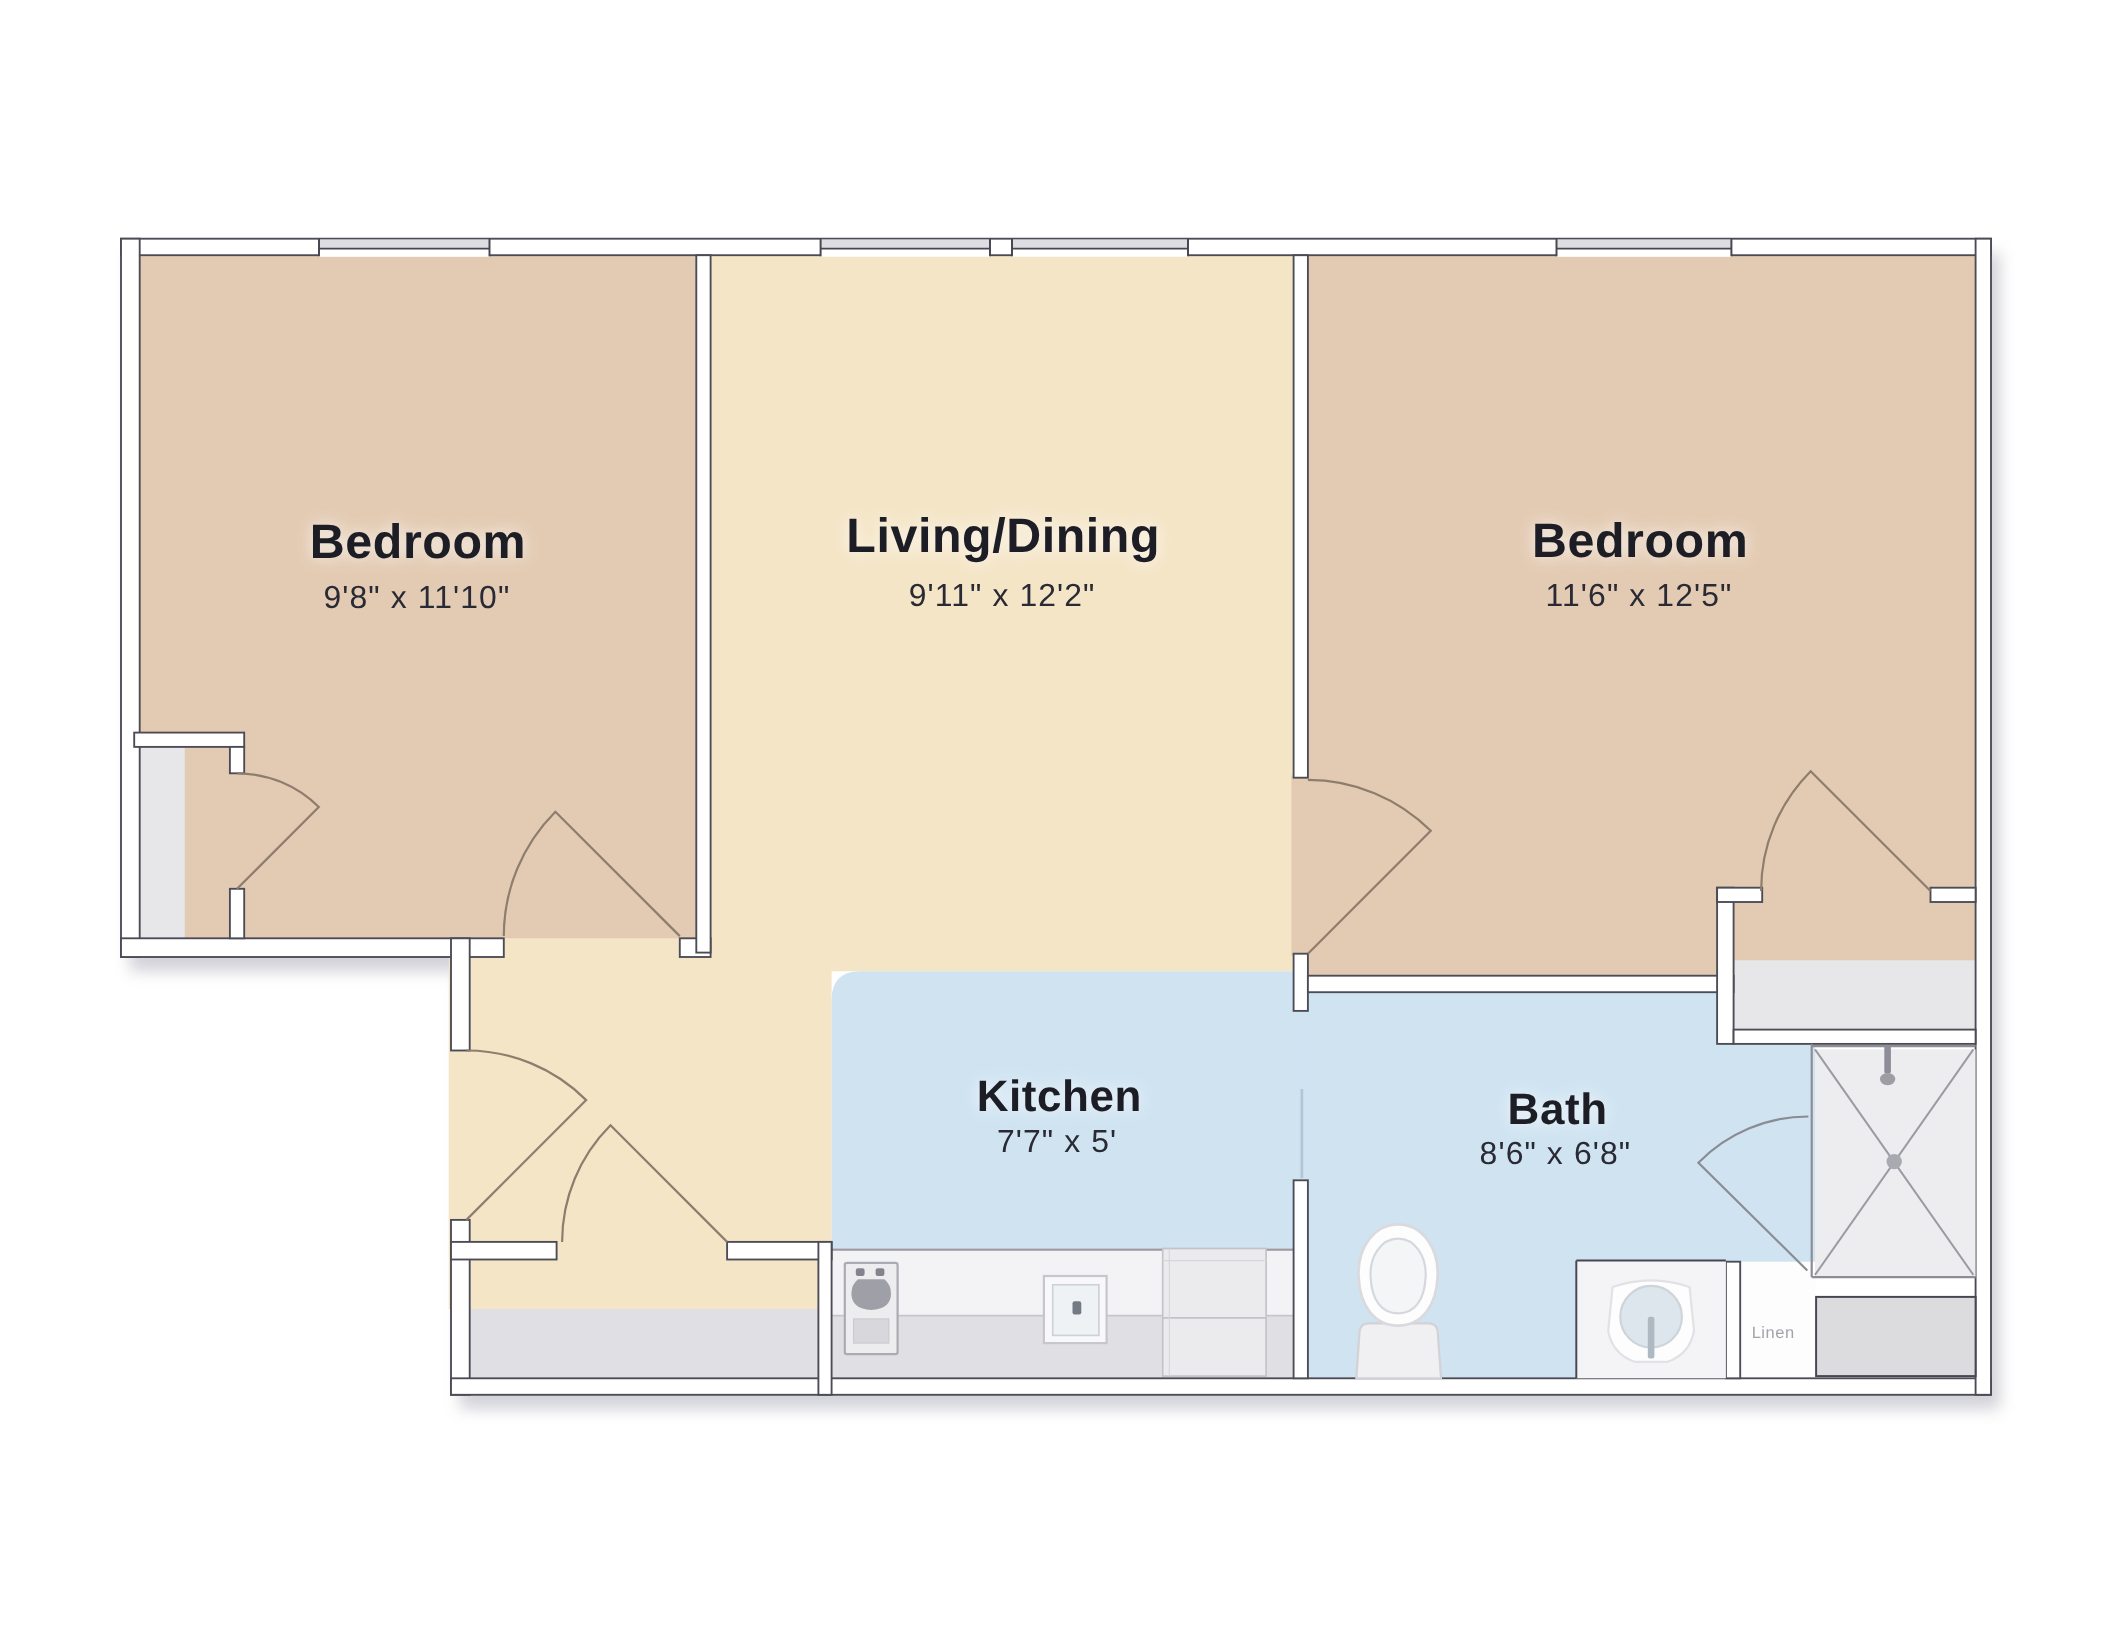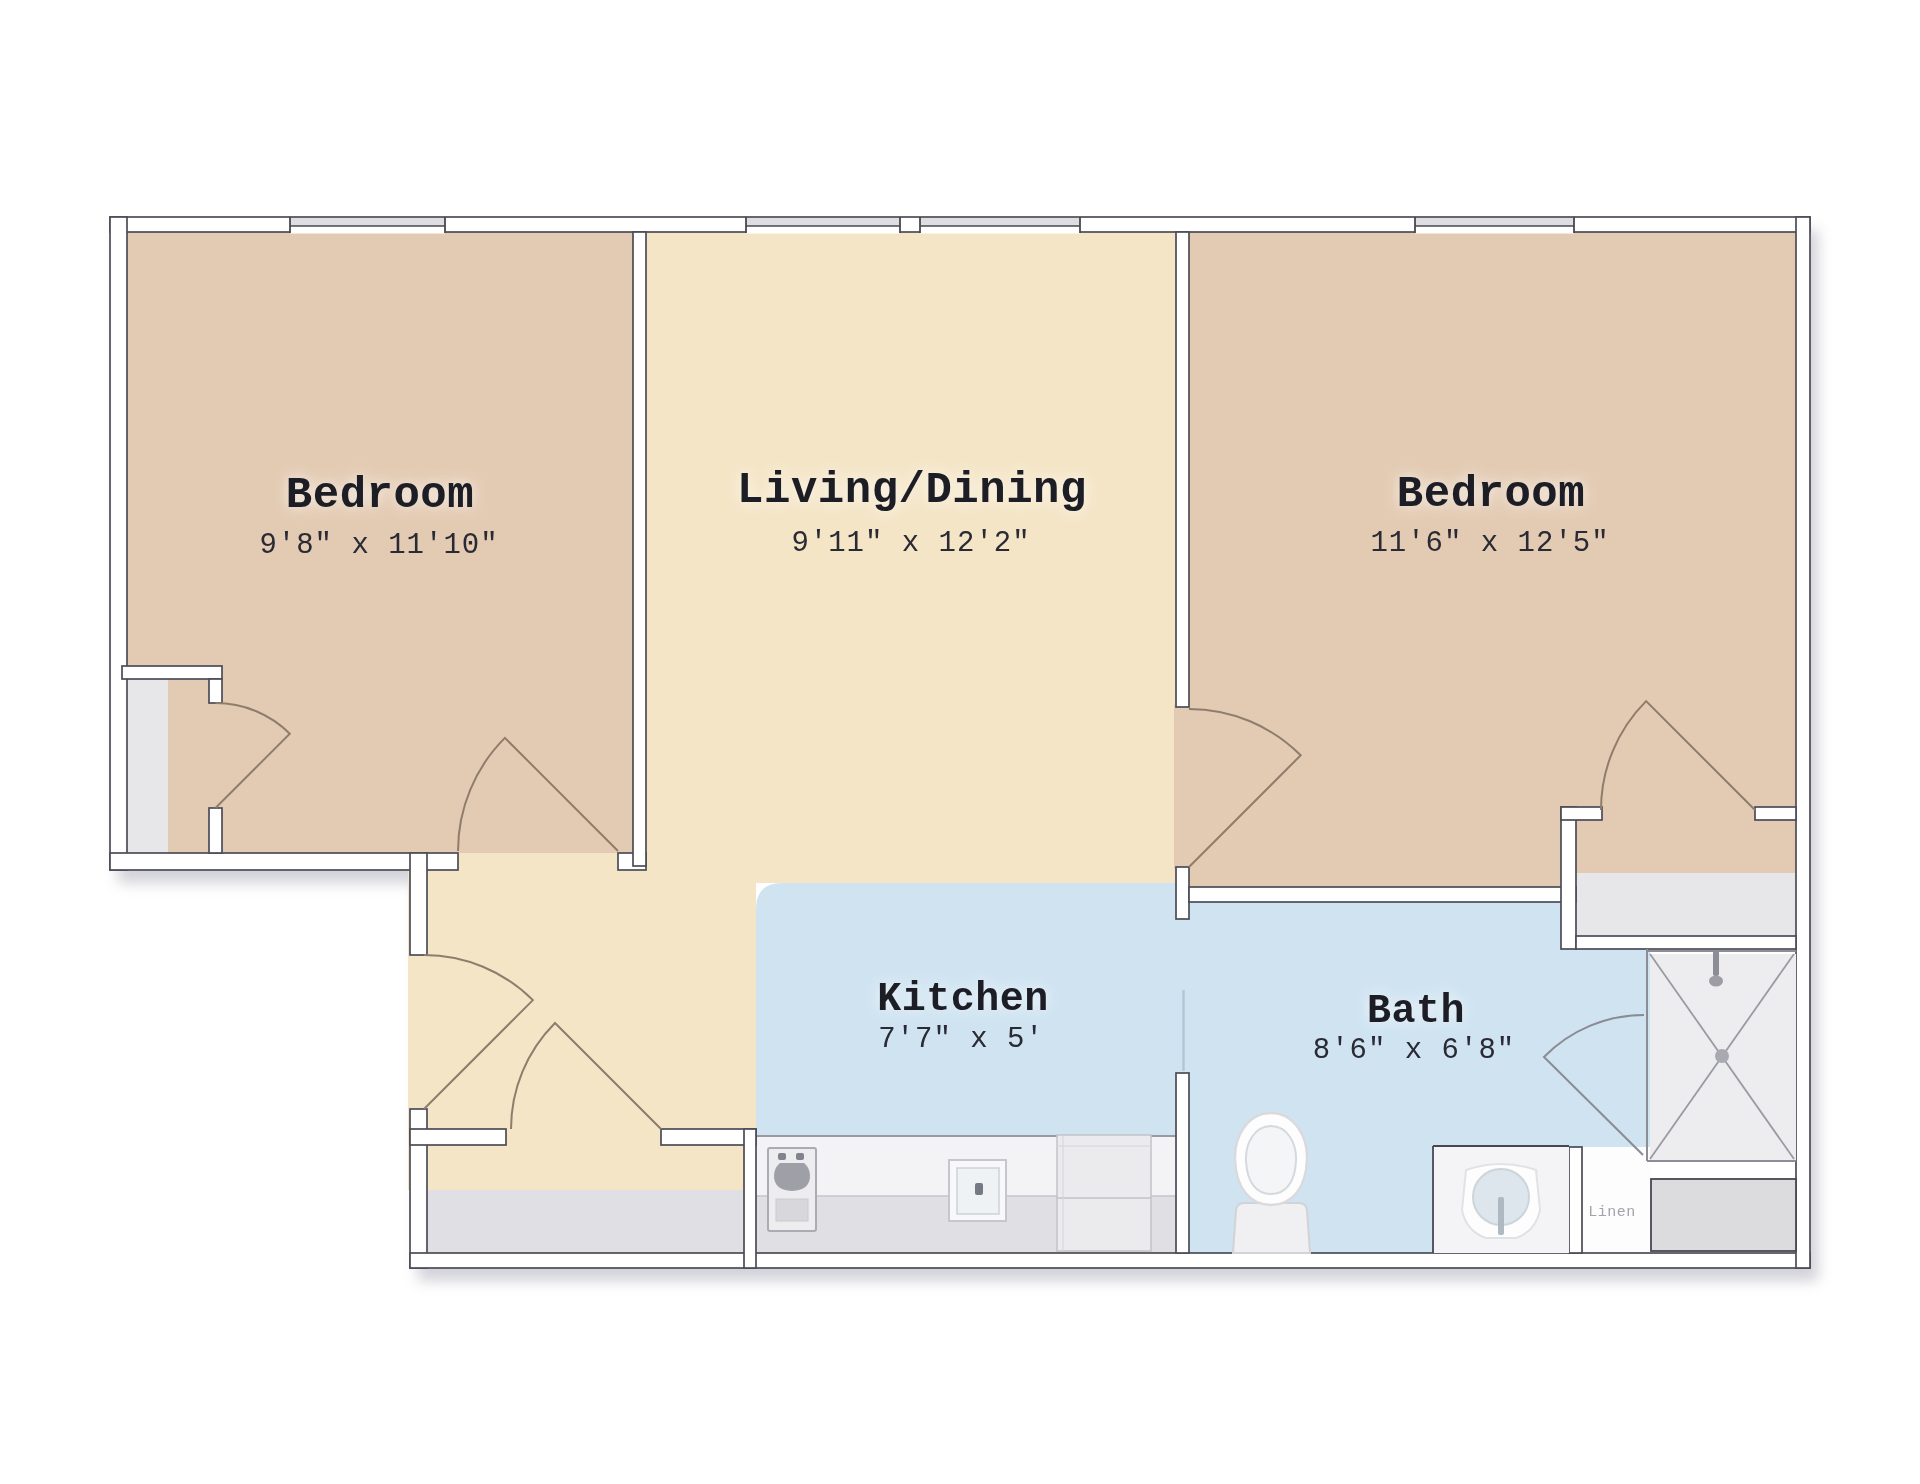--- a/index.html
+++ b/index.html
@@ -1,17 +1,17 @@
 <!DOCTYPE html>
 <html><head>
 <meta charset="utf-8">
 <style>
   html,body{margin:0;padding:0;background:#ffffff;}
   #page{width:1920px;height:1484px;position:relative;background:#be185d;
-        font-family:Liberation Mono, monospace;}
+        font-family:Liberation Sans, sans-serif;}
   svg{display:block}
   .room{fill:#1d1d26;font-weight:700;letter-spacing:0.5px;}
   .dim{fill:#2a2a34;font-weight:400;letter-spacing:1px;}
 </style>
 </head>
 <body>
 <div id="page">
 <svg width="1920" height="1484" viewBox="0 0 1920 1484">
   <defs>
     <filter id="softshadow" x="-5%" y="-5%" width="112%" height="112%">

